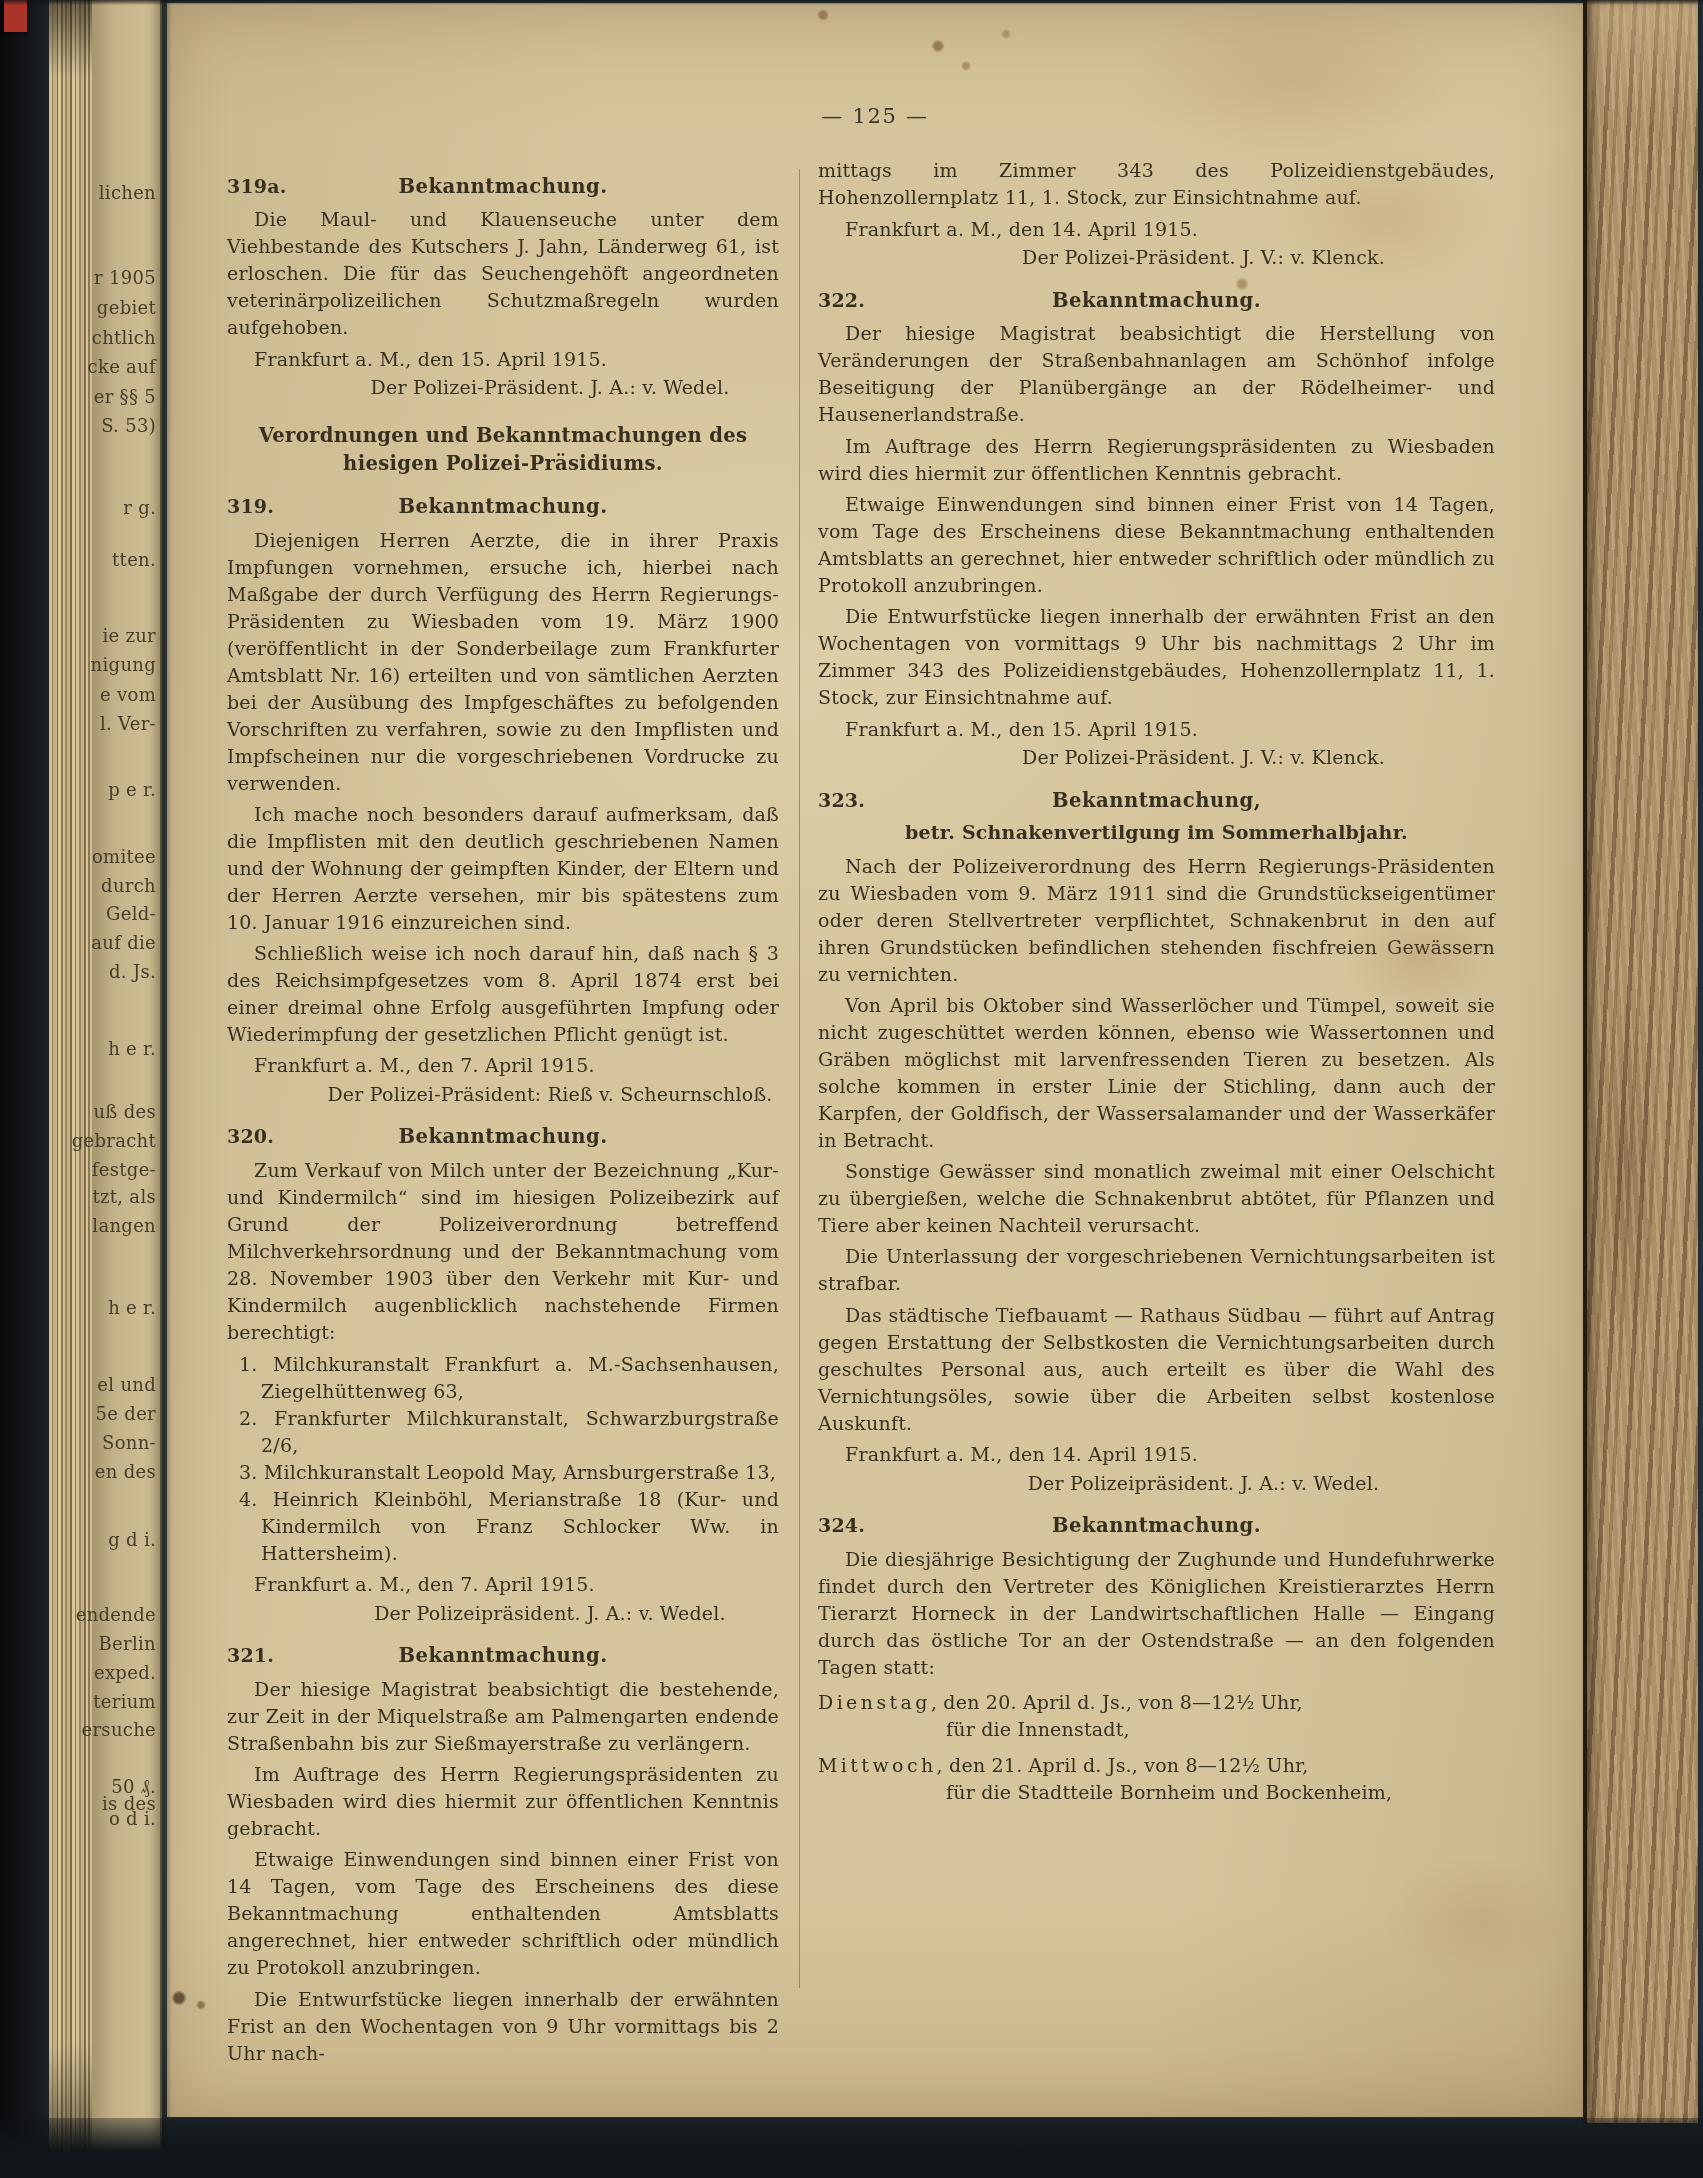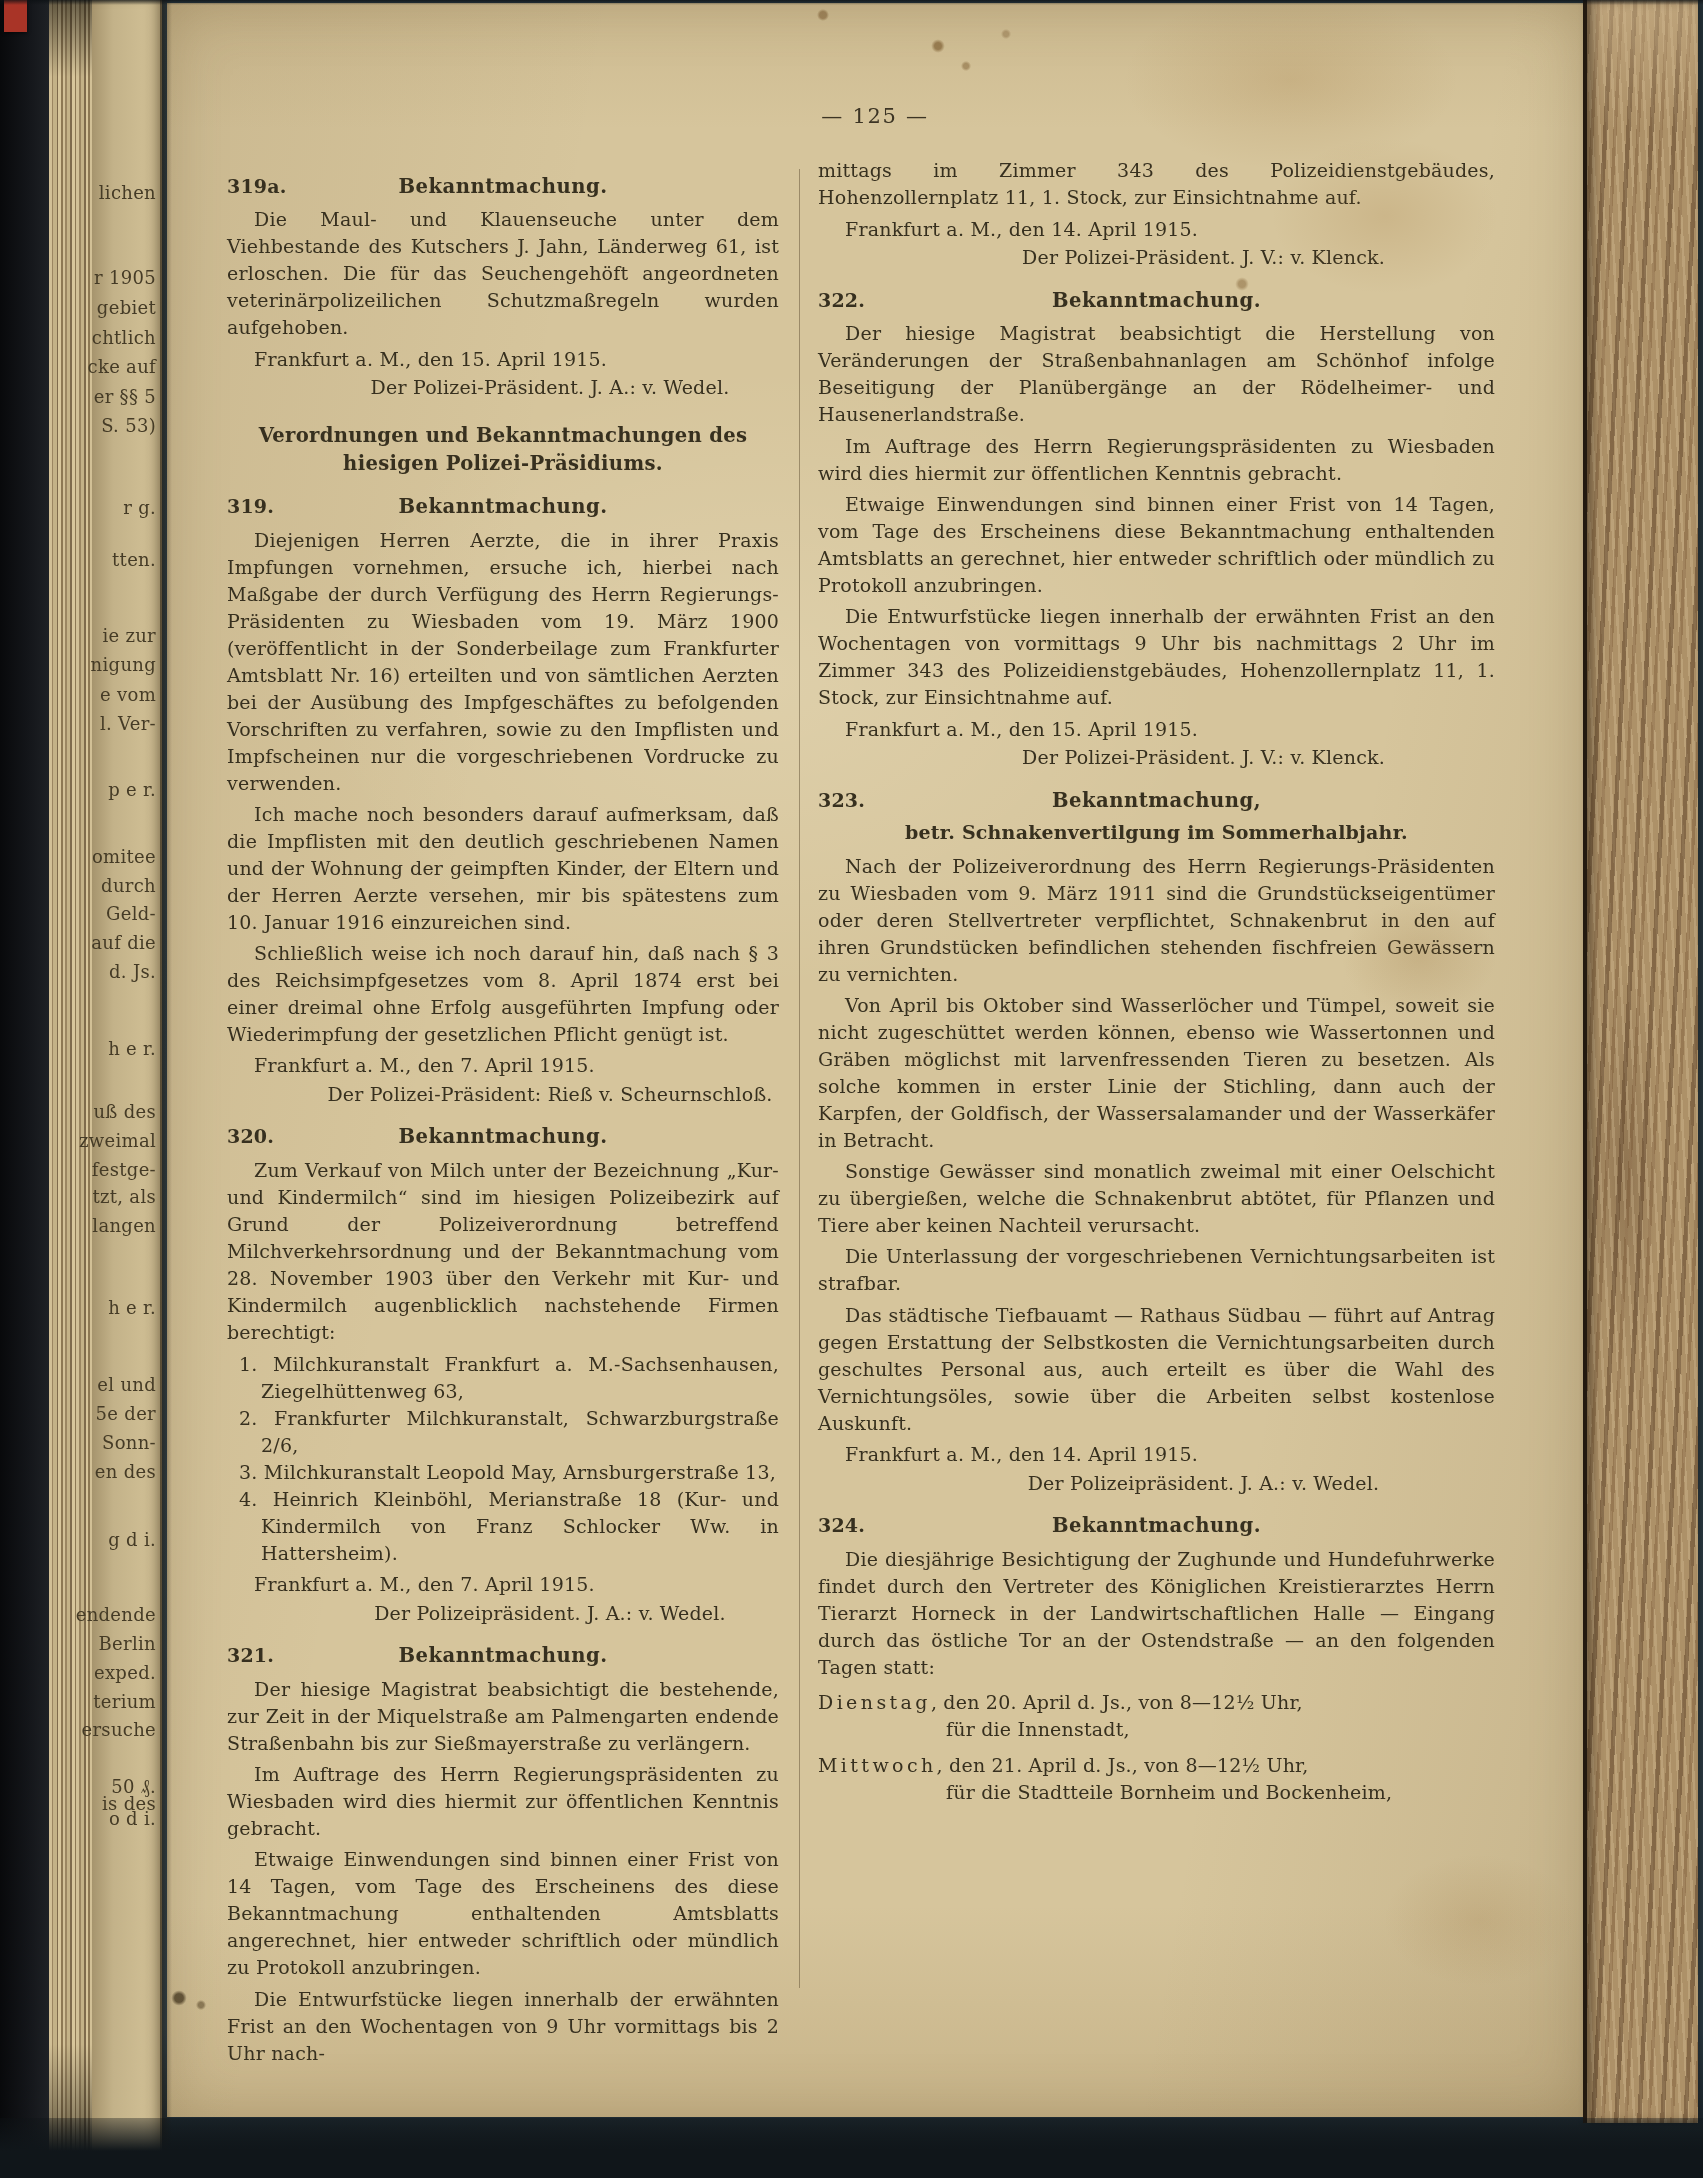--- a/index.html
+++ b/index.html
@@ -122,21 +122,21 @@
       <div class="frag" style="top: 686px;">e vom</div>
       <div class="frag" style="top: 715px;">l. Ver-</div>
       <div class="frag" style="top: 781px;">p e r.</div>
       <div class="frag" style="top: 848px;">omitee</div>
       <div class="frag" style="top: 877px;">durch</div>
       <div class="frag" style="top: 905px;">Geld-</div>
       <div class="frag" style="top: 934px;">auf die</div>
       <div class="frag" style="top: 963px;">d. Js.</div>
       <div class="frag" style="top: 1040px;">h e r.</div>
       <div class="frag" style="top: 1103px;">uß des</div>
-      <div class="frag" style="top: 1132px;">zweimal</div>
+      <div class="frag" style="top: 1132px;">gebracht</div>
       <div class="frag" style="top: 1161px;">festge-</div>
       <div class="frag" style="top: 1188px;">tzt, als</div>
       <div class="frag" style="top: 1217px;">langen</div>
       <div class="frag" style="top: 1299px;">h e r.</div>
       <div class="frag" style="top: 1376px;">el und</div>
       <div class="frag" style="top: 1405px;">5e der</div>
       <div class="frag" style="top: 1434px;">Sonn-</div>
       <div class="frag" style="top: 1463px;">en des</div>
       <div class="frag" style="top: 1531px;">g d i.</div>
       <div class="frag" style="top: 1606px;">endende</div>

